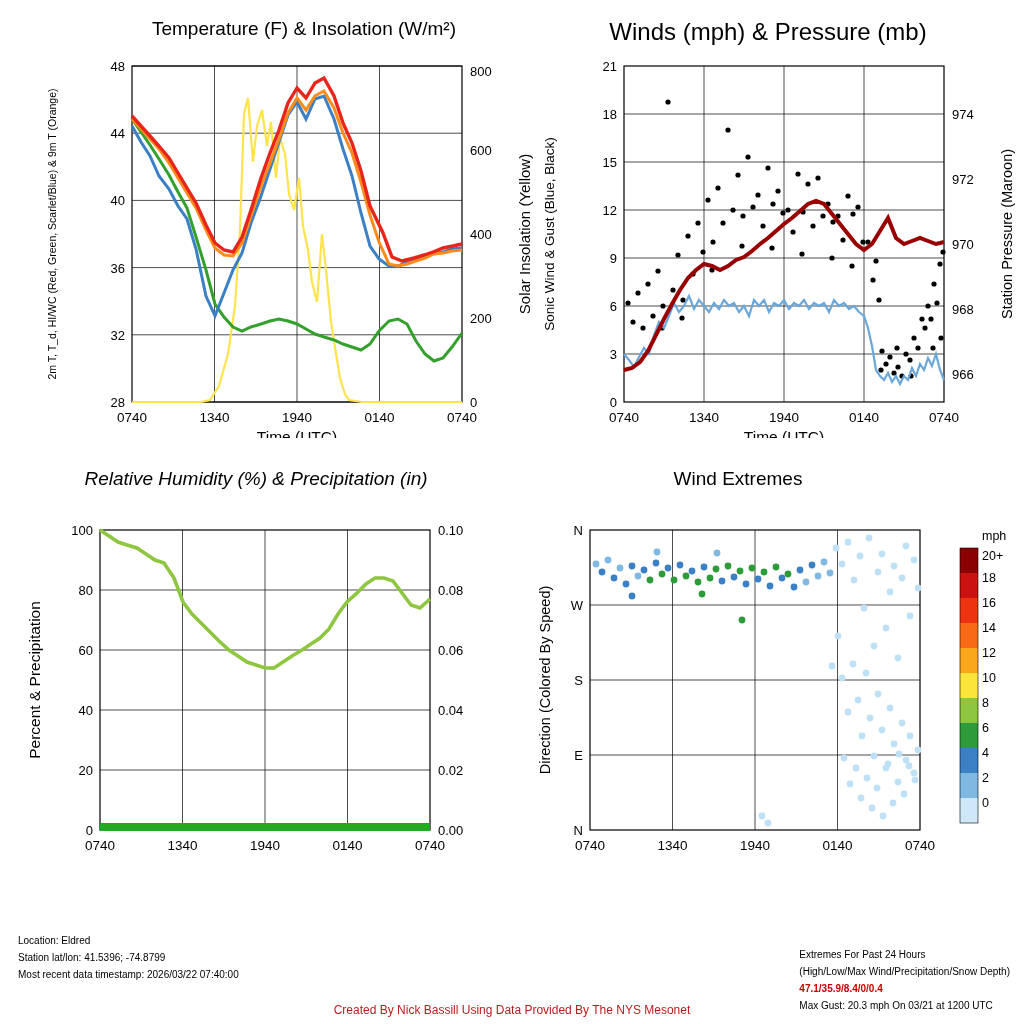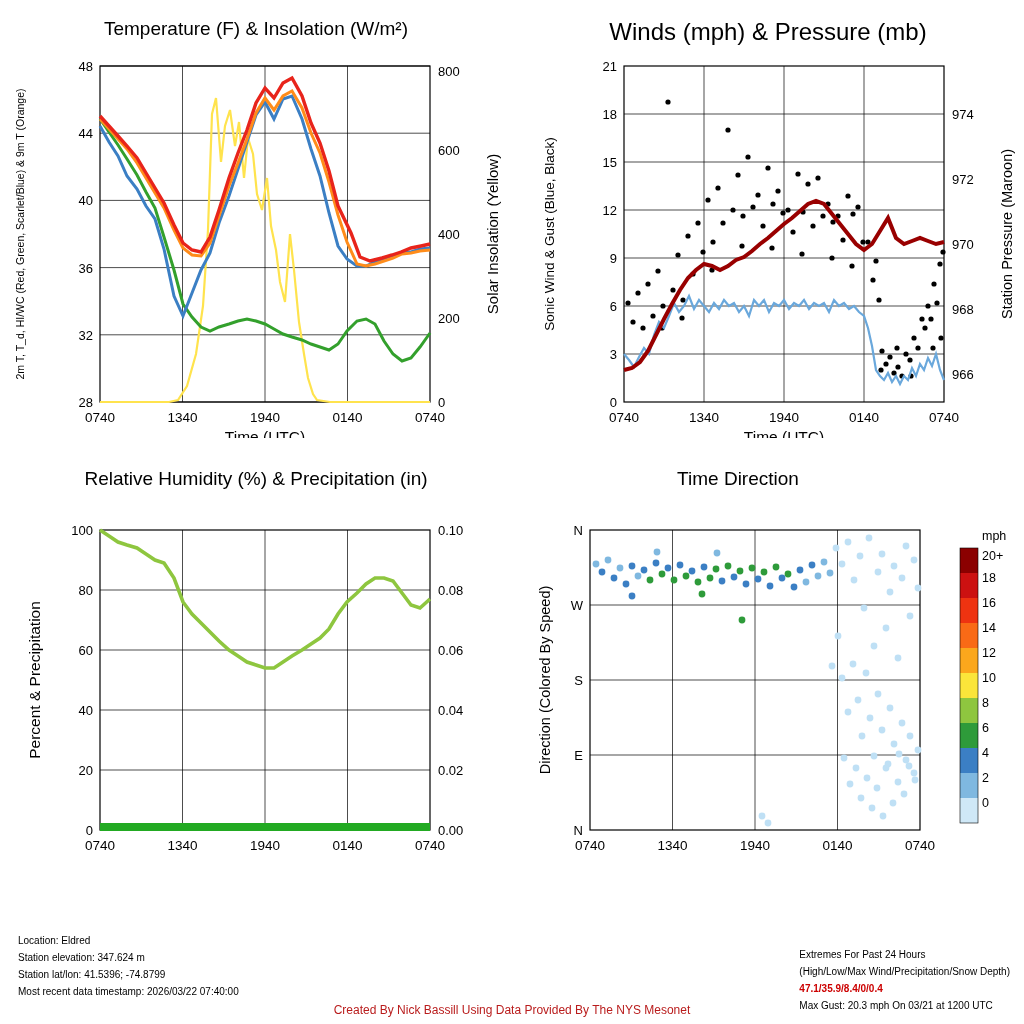--- a/index.html
+++ b/index.html
@@ -13,21 +13,21 @@
   .footL{left:18px;top:932px;text-align:left;}
   .footR{right:14px;top:946px;margin-left:16px;}
   .credit{position:absolute;width:100%;text-align:center;top:1003px;font-size:12px;color:#b91c1c;}
   .extreme-val{color:#cc0000;font-weight:bold;}
 </style>
 </head>
 <body>
 
 <div class="page">
 
-  <div class="panel" style="left:0;top:18px;width:512px;height:440px;">
+  <div class="panel" style="left:0;top:18px;width:512px;height:440px;padding-left:32px;">
     <div class="ptitle" style="top:0;font-size:19px;">Temperature (F) &amp; Insolation (W/m²)</div>
     <svg width="512" height="420" viewBox="0 0 512 420">
 
       <g>
         <rect x="100" y="48" width="330" height="336" fill="#ffffff" stroke="#000" stroke-width="1.2"></rect>
 
         <line x1="100" y1="384" x2="430" y2="384" stroke="#000" stroke-width="0.7"></line>
         <line x1="100" y1="316.8" x2="430" y2="316.8" stroke="#000" stroke-width="0.7"></line>
         <line x1="100" y1="249.6" x2="430" y2="249.6" stroke="#000" stroke-width="0.7"></line>
         <line x1="100" y1="182.4" x2="430" y2="182.4" stroke="#000" stroke-width="0.7"></line>
@@ -208,21 +208,21 @@
         <text x="352" y="404">0140</text>
         <text x="432" y="404">0740</text>
       </g>
       <text x="272" y="424" font-size="15.5" text-anchor="middle">Time (UTC)</text>
       <text transform="translate(42,216) rotate(-90)" font-size="13.5" text-anchor="middle">Sonic Wind &amp; Gust (Blue, Black)</text>
       <text transform="translate(500,216) rotate(-90)" font-size="14.5" text-anchor="middle">Station Pressure (Maroon)</text>
     </svg>
   </div>
 
   <div class="panel" style="left:0;top:468px;width:512px;height:430px;">
-    <div class="ptitle" style="top:0;font-size:19px;">Relative Humidity (%) &amp; Precipitation (in)</div>
+    <div class="ptitle" style="top:0;font-size:19px;font-style:italic;">Relative Humidity (%) &amp; Precipitation (in)</div>
     <svg width="512" height="420" viewBox="0 0 512 420">
       <rect x="100" y="62" width="330" height="300" fill="#ffffff" stroke="#000" stroke-width="1.2"></rect>
       <g stroke="#000" stroke-width="0.7">
         <line x1="100" y1="302" x2="430" y2="302"></line>
         <line x1="100" y1="242" x2="430" y2="242"></line>
         <line x1="100" y1="182" x2="430" y2="182"></line>
         <line x1="100" y1="122" x2="430" y2="122"></line>
         <line x1="182.5" y1="62" x2="182.5" y2="362"></line>
         <line x1="265" y1="62" x2="265" y2="362"></line>
         <line x1="347.5" y1="62" x2="347.5" y2="362"></line>
@@ -250,21 +250,21 @@
         <text x="182.5" y="382">1340</text>
         <text x="265" y="382">1940</text>
         <text x="347.5" y="382">0140</text>
         <text x="430" y="382">0740</text>
       </g>
       <text transform="translate(40,212) rotate(-90)" font-size="15.5" text-anchor="middle">Percent &amp; Precipitation</text>
     </svg>
   </div>
 
   <div class="panel" style="left:512px;top:468px;width:512px;height:430px;">
-    <div class="ptitle" style="top:0;font-size:19px;left:-30px;width:512px;">Time Direction</div>
+    <div class="ptitle" style="top:0;font-size:19px;left:-30px;width:512px;">Wind Extremes</div>
     <svg width="512" height="420" viewBox="0 0 512 420">
       <rect x="78" y="62" width="330" height="300" fill="#ffffff" stroke="#000" stroke-width="1.2"></rect>
       <g stroke="#000" stroke-width="0.7">
         <line x1="78" y1="137" x2="408" y2="137"></line>
         <line x1="78" y1="212" x2="408" y2="212"></line>
         <line x1="78" y1="287" x2="408" y2="287"></line>
         <line x1="160.5" y1="62" x2="160.5" y2="362"></line>
         <line x1="243" y1="62" x2="243" y2="362"></line>
         <line x1="325.5" y1="62" x2="325.5" y2="362"></line>
       </g>
@@ -417,21 +417,20 @@
         <text x="470" y="264">6</text>
         <text x="470" y="289">4</text>
         <text x="470" y="314">2</text>
         <text x="470" y="339">0</text>
       </g>
     </svg>
   </div>
 
   <div class="footer footL">
     <div>Location: Eldred</div>
-    <div>Station elevation: 347.624 m</div>
     <div>Station lat/lon: 41.5396; -74.8799</div>
     <div>Most recent data timestamp: 2026/03/22 07:40:00</div>
   </div>
 
   <div class="footer footR">
     <div>Extremes For Past 24 Hours</div>
     <div>(High/Low/Max Wind/Precipitation/Snow Depth)</div>
     <div class="extreme-val">47.1/35.9/8.4/0/0.4</div>
     <div>Max Gust: 20.3 mph On 03/21 at 1200 UTC</div>
   </div>

